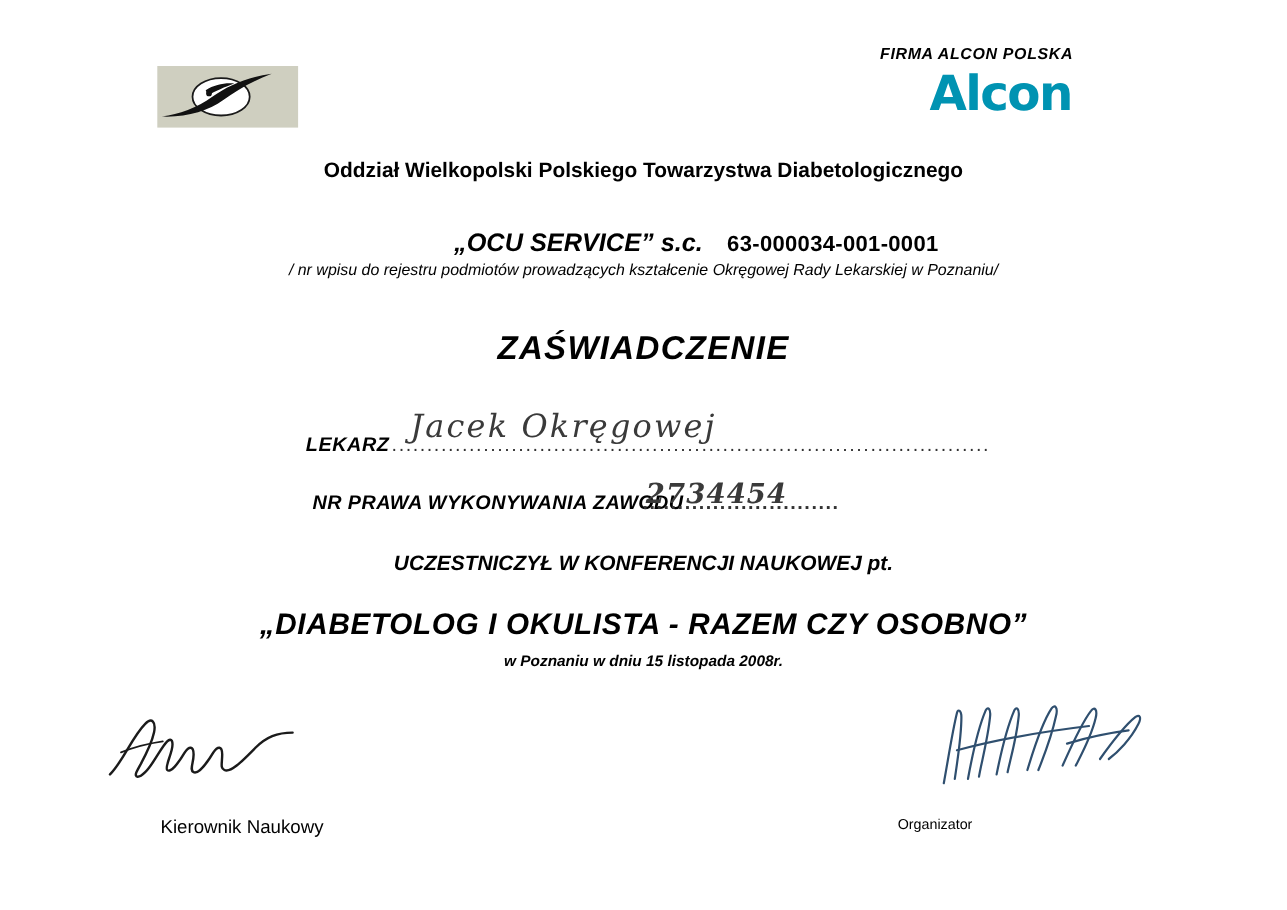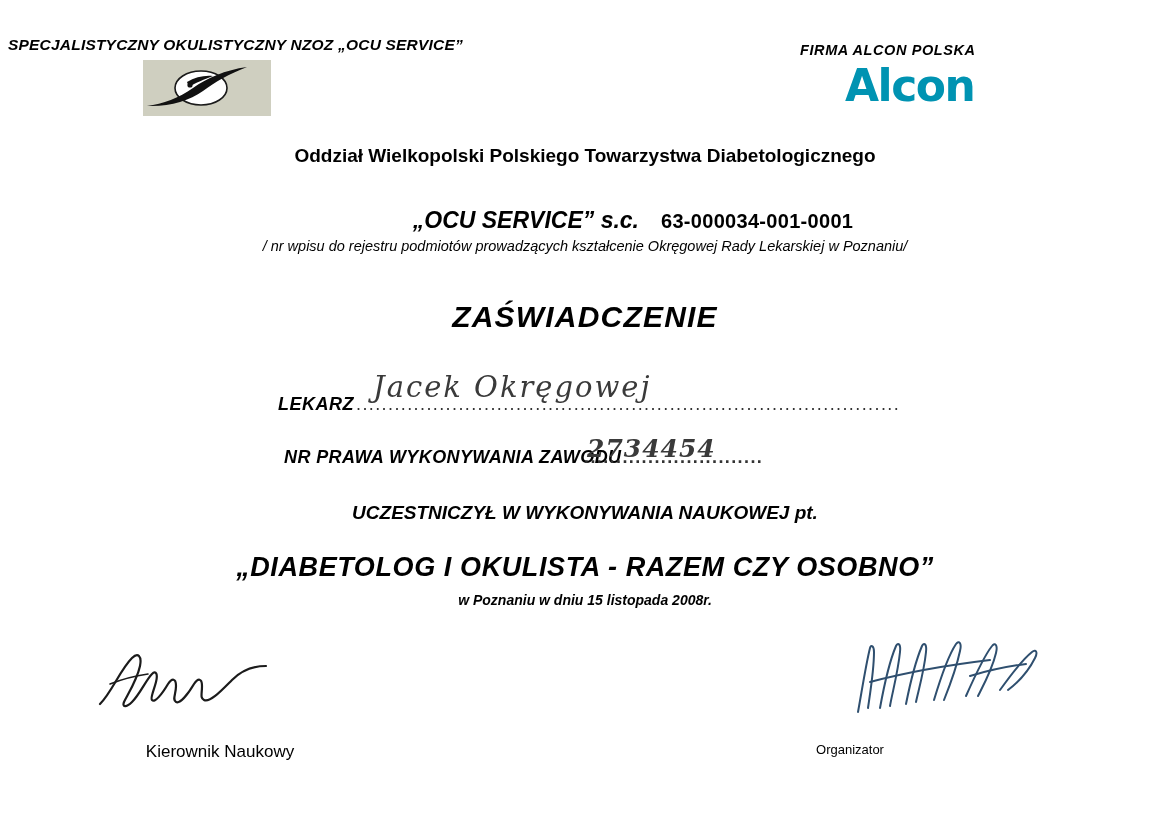--- a/index.html
+++ b/index.html
@@ -260,21 +260,20 @@
     font-size: 11.5px;
     font-style: italic;
     color: #111;
   }
 </style>
 </head>
 <body>
 
 <div class="page">
 
-  <div class="hdr-left-title">SPECJALISTYCZNY OKULISTYCZNY NZOZ  „OCU SERVICE”</div>
 
   <div class="logo-ocu">
     <svg class="bird" viewBox="0 0 128 56">
       <ellipse cx="58" cy="28" rx="26" ry="17" fill="#ffffff" stroke="#1a1a1a" stroke-width="1.6"></ellipse>
       <path d="M4 46 C20 44 36 38 50 28 C64 18 82 10 104 7 C86 14 72 22 60 31 C46 41 26 47 4 46 Z" fill="#111111"></path>
       <path d="M44 22 C52 17 62 15 70 16 C62 19 52 23 46 27 Z" fill="#111111"></path>
       <circle cx="47" cy="25" r="2.6" fill="#111111"></circle>
     </svg>
   </div>
 
@@ -285,21 +284,21 @@
     <div class="line-oddzial">Oddział Wielkopolski Polskiego Towarzystwa Diabetologicznego</div>
 
     <div class="line-ocu">
       <span>„OCU SERVICE” s.c.</span><span class="regnum">63-000034-001-0001</span>
     </div>
 
     <div class="line-rejestr">/ nr wpisu do rejestru podmiotów prowadzących kształcenie  Okręgowej Rady Lekarskiej w Poznaniu/</div>
 
     <div class="line-zaswiadczenie">ZAŚWIADCZENIE</div>
 
-    <div class="line-uczestniczyl">UCZESTNICZYŁ W WYKONYWANIA NAUKOWEJ pt.</div>
+    <div class="line-uczestniczyl">UCZESTNICZYŁ W KONFERENCJI NAUKOWEJ pt.</div>
     <div class="line-topic">„DIABETOLOG  I  OKULISTA -  RAZEM  CZY  OSOBNO”</div>
     <div class="line-place">w Poznaniu w dniu 15 listopada 2008r.</div>
   </div>
 
   <div class="field-lekarz">
     <span class="lbl">LEKARZ</span>
     <span class="dotted">......................................................................................</span>
     <span class="hand">Jacek   Okręgowej</span>
   </div>
 

